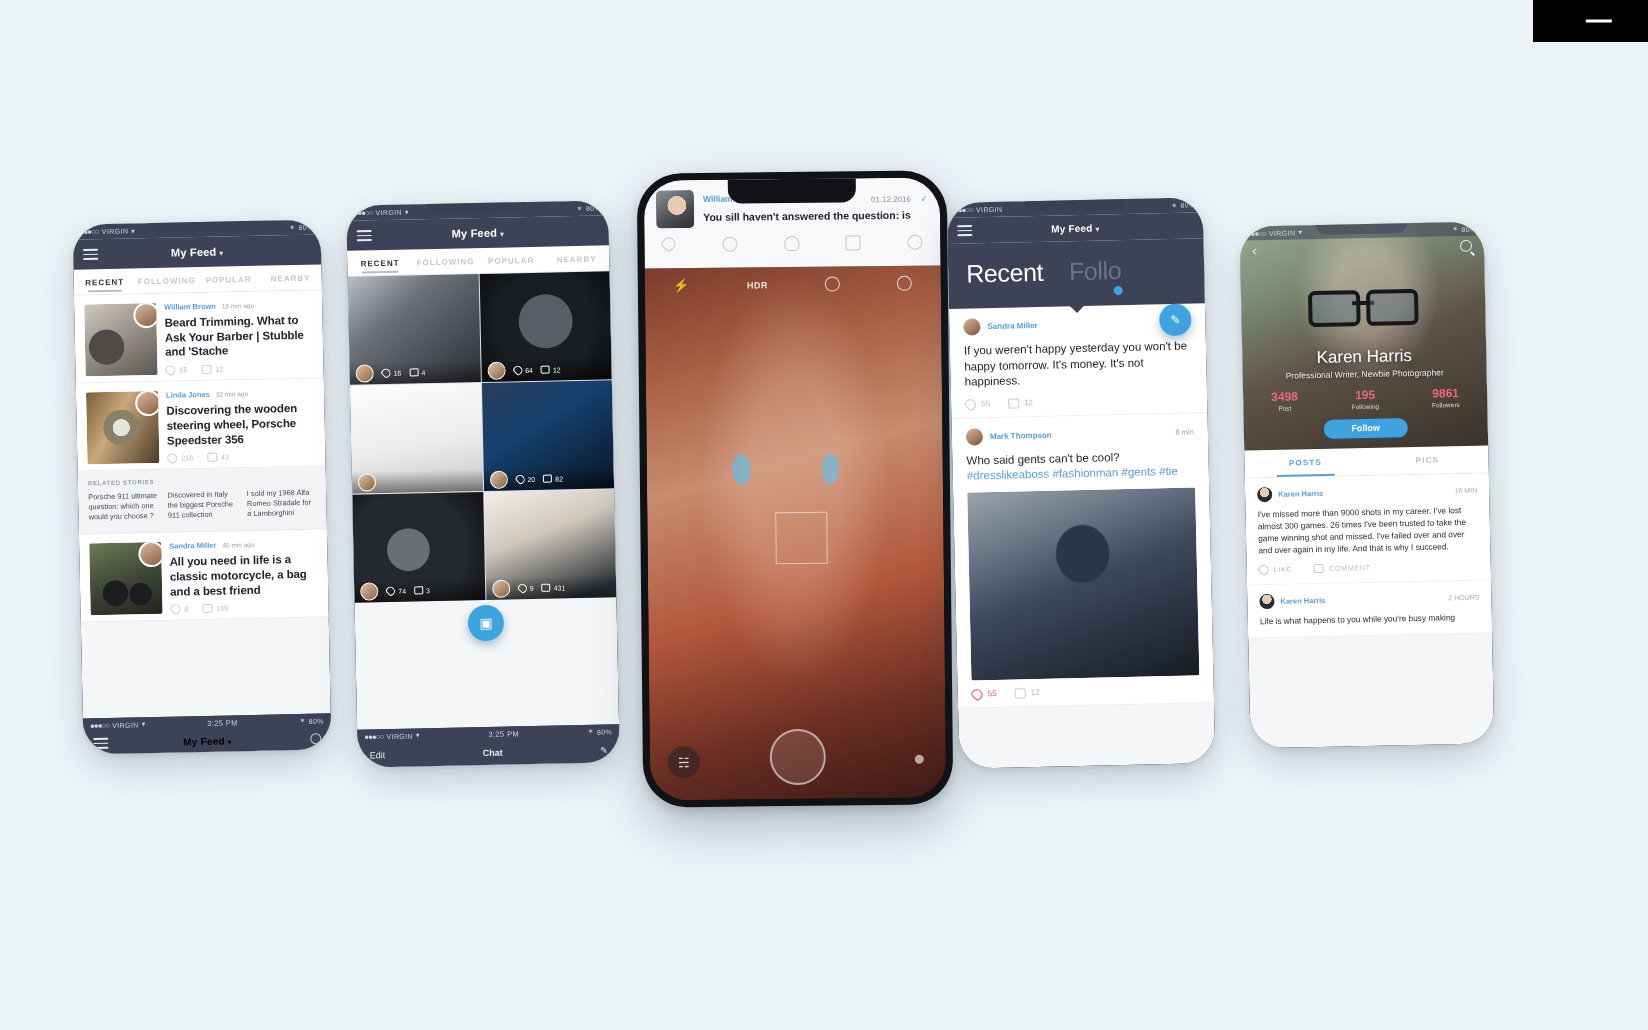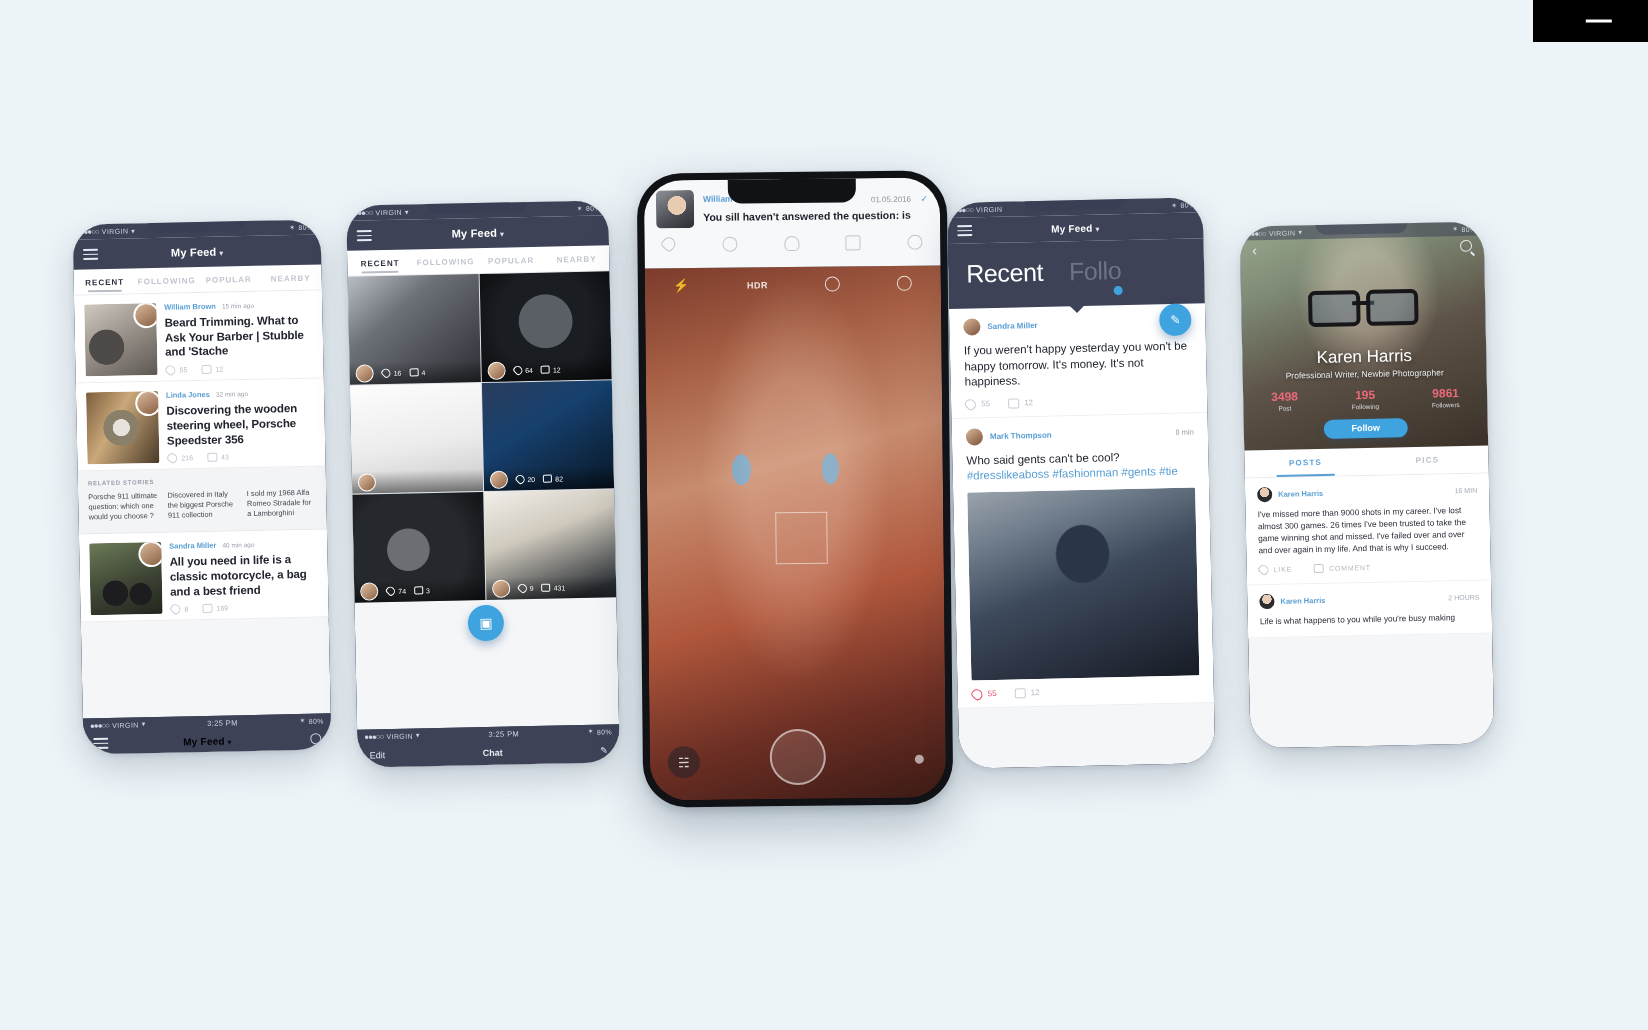--- a/index.html
+++ b/index.html
@@ -652,21 +652,21 @@
     <div class="screen">
       <div class="p3notch"></div>
 
       <div class="msgbar">
         <div class="msgrow">
           <div class="msgav"></div>
           <div style="flex:1;min-width:0">
             <div class="msgtop">
               <span class="msgname">William Stevenson</span>
               <span>
-                <span class="msgdate">01.05.2016</span>
+                <span class="msgdate">01.12.2016</span>
                 <span class="msgcheck">✓</span>
               </span>
             </div>
             <div class="msgtext">You sill haven't answered the question: is</div>
           </div>
         </div>
         <div class="msgicons">
           <i class="i-heart"></i>
           <i class="i-clock"></i>
           <i class="i-person"></i>

